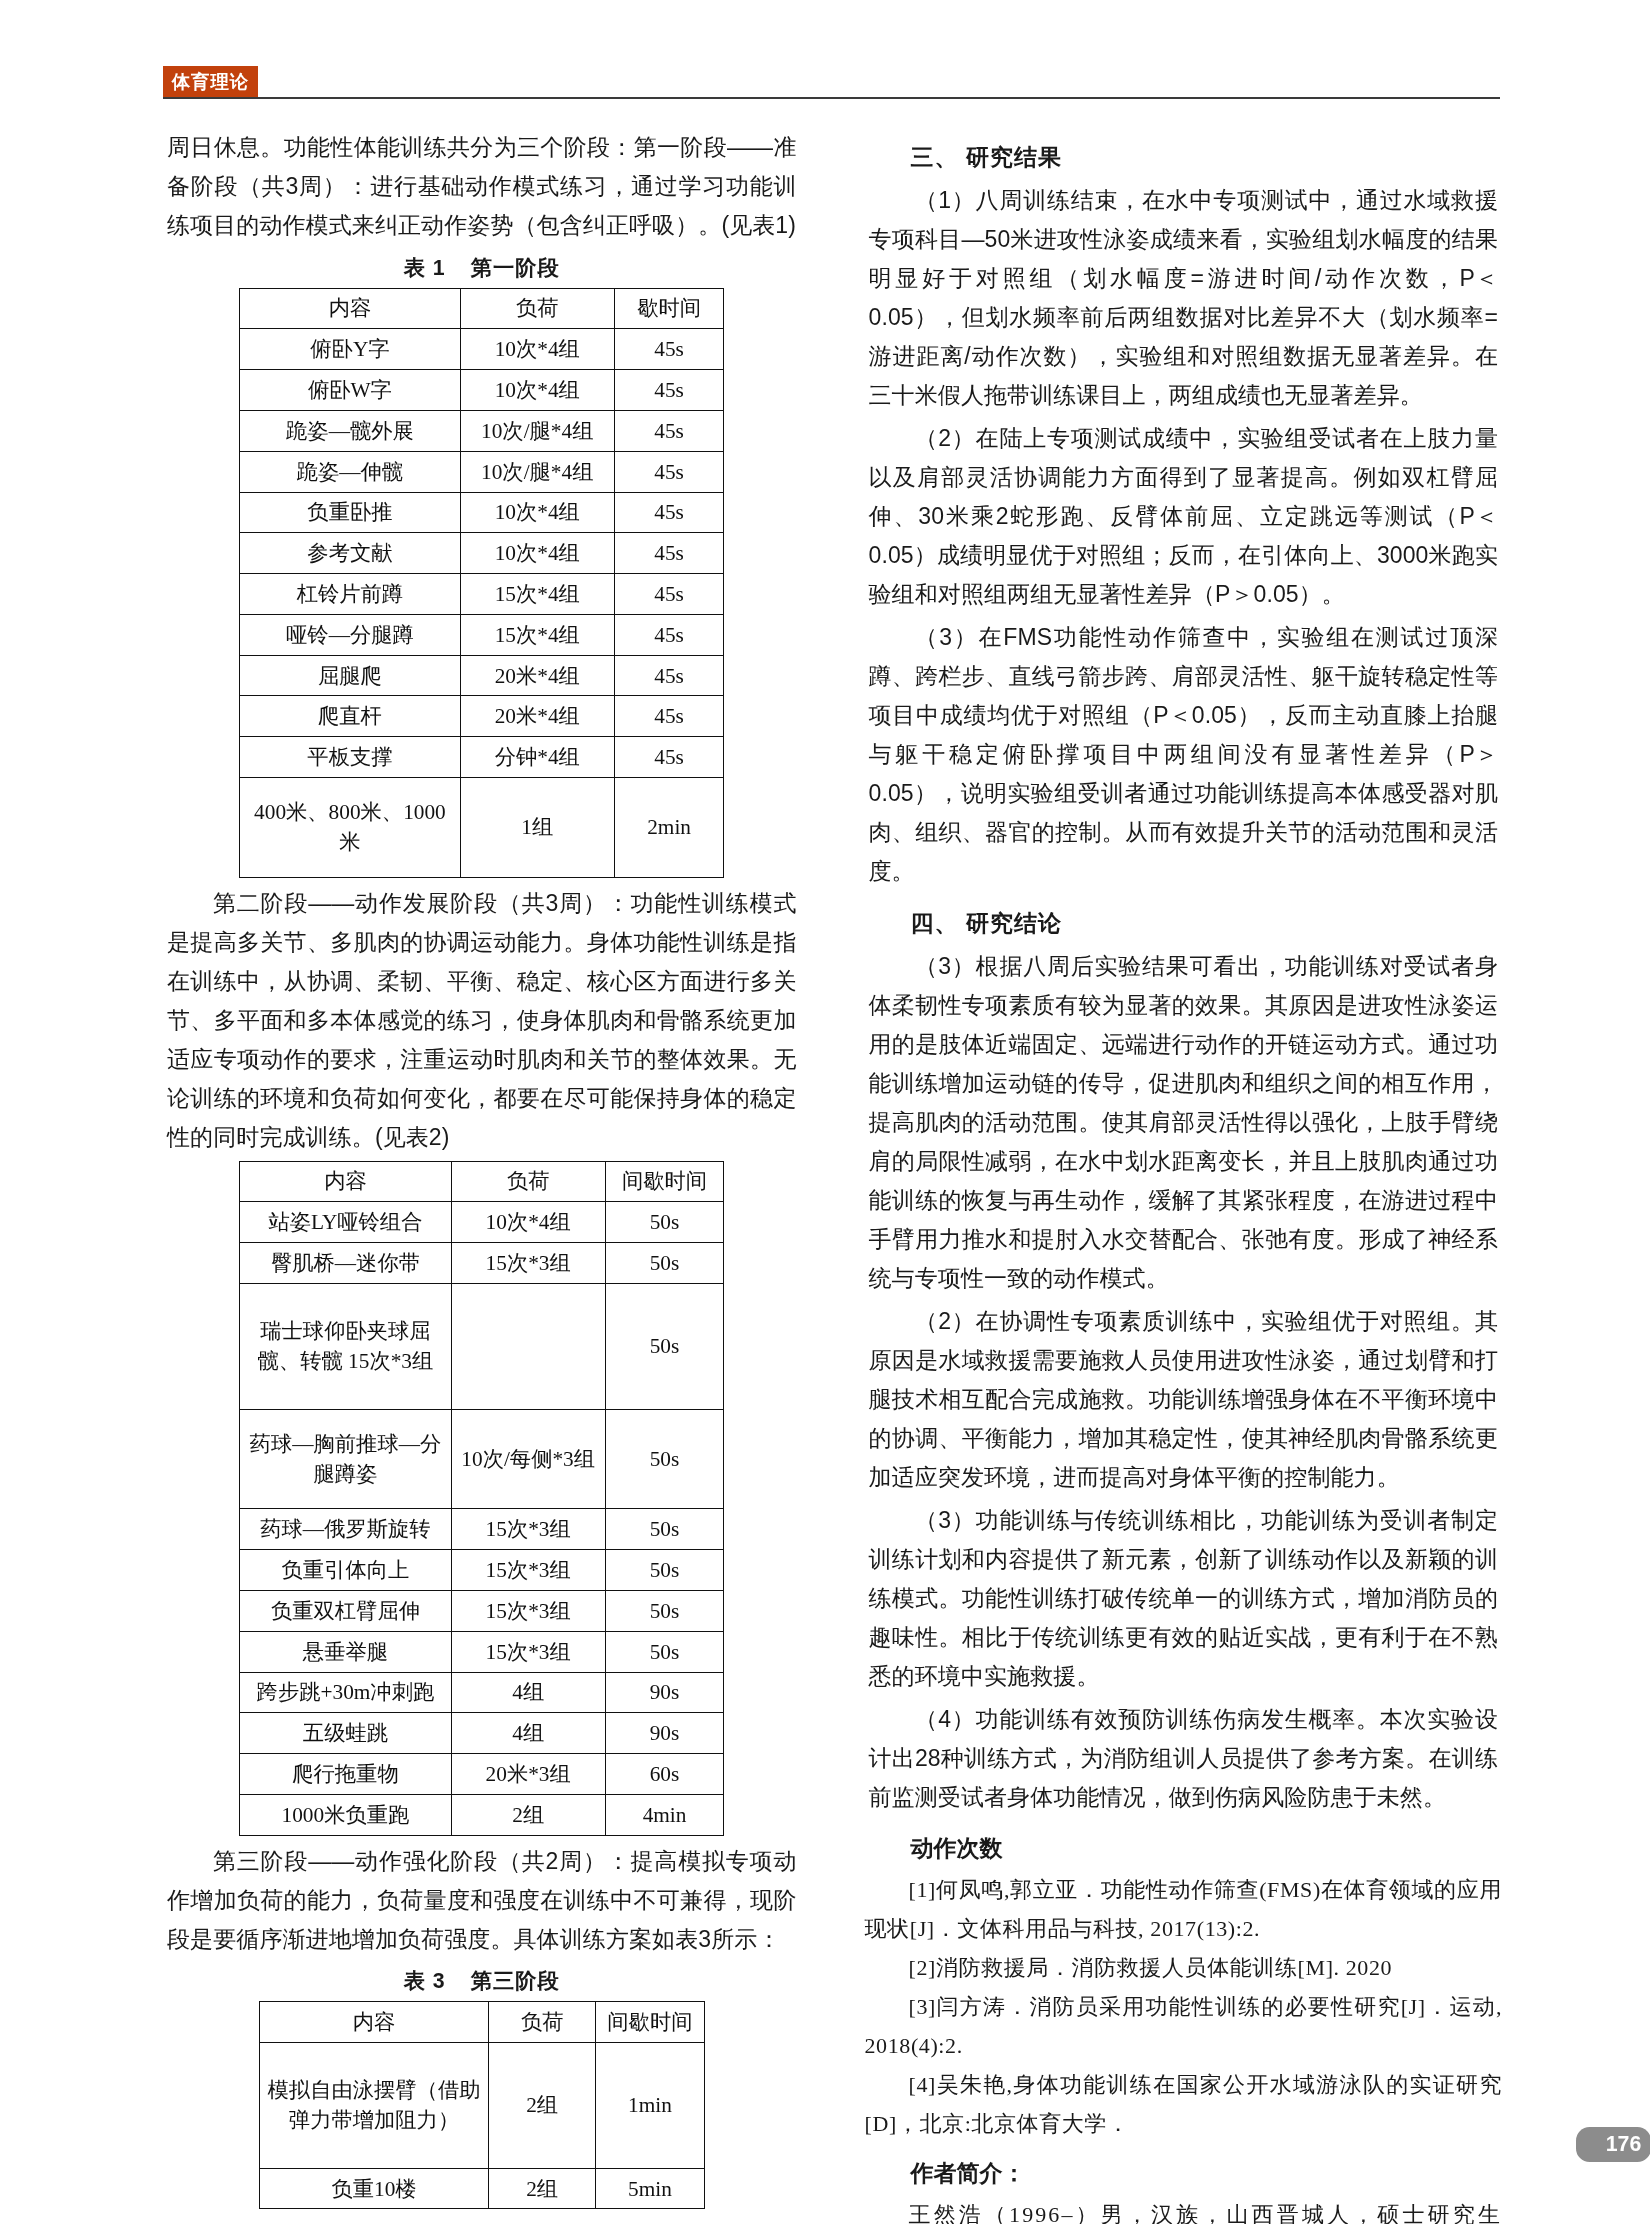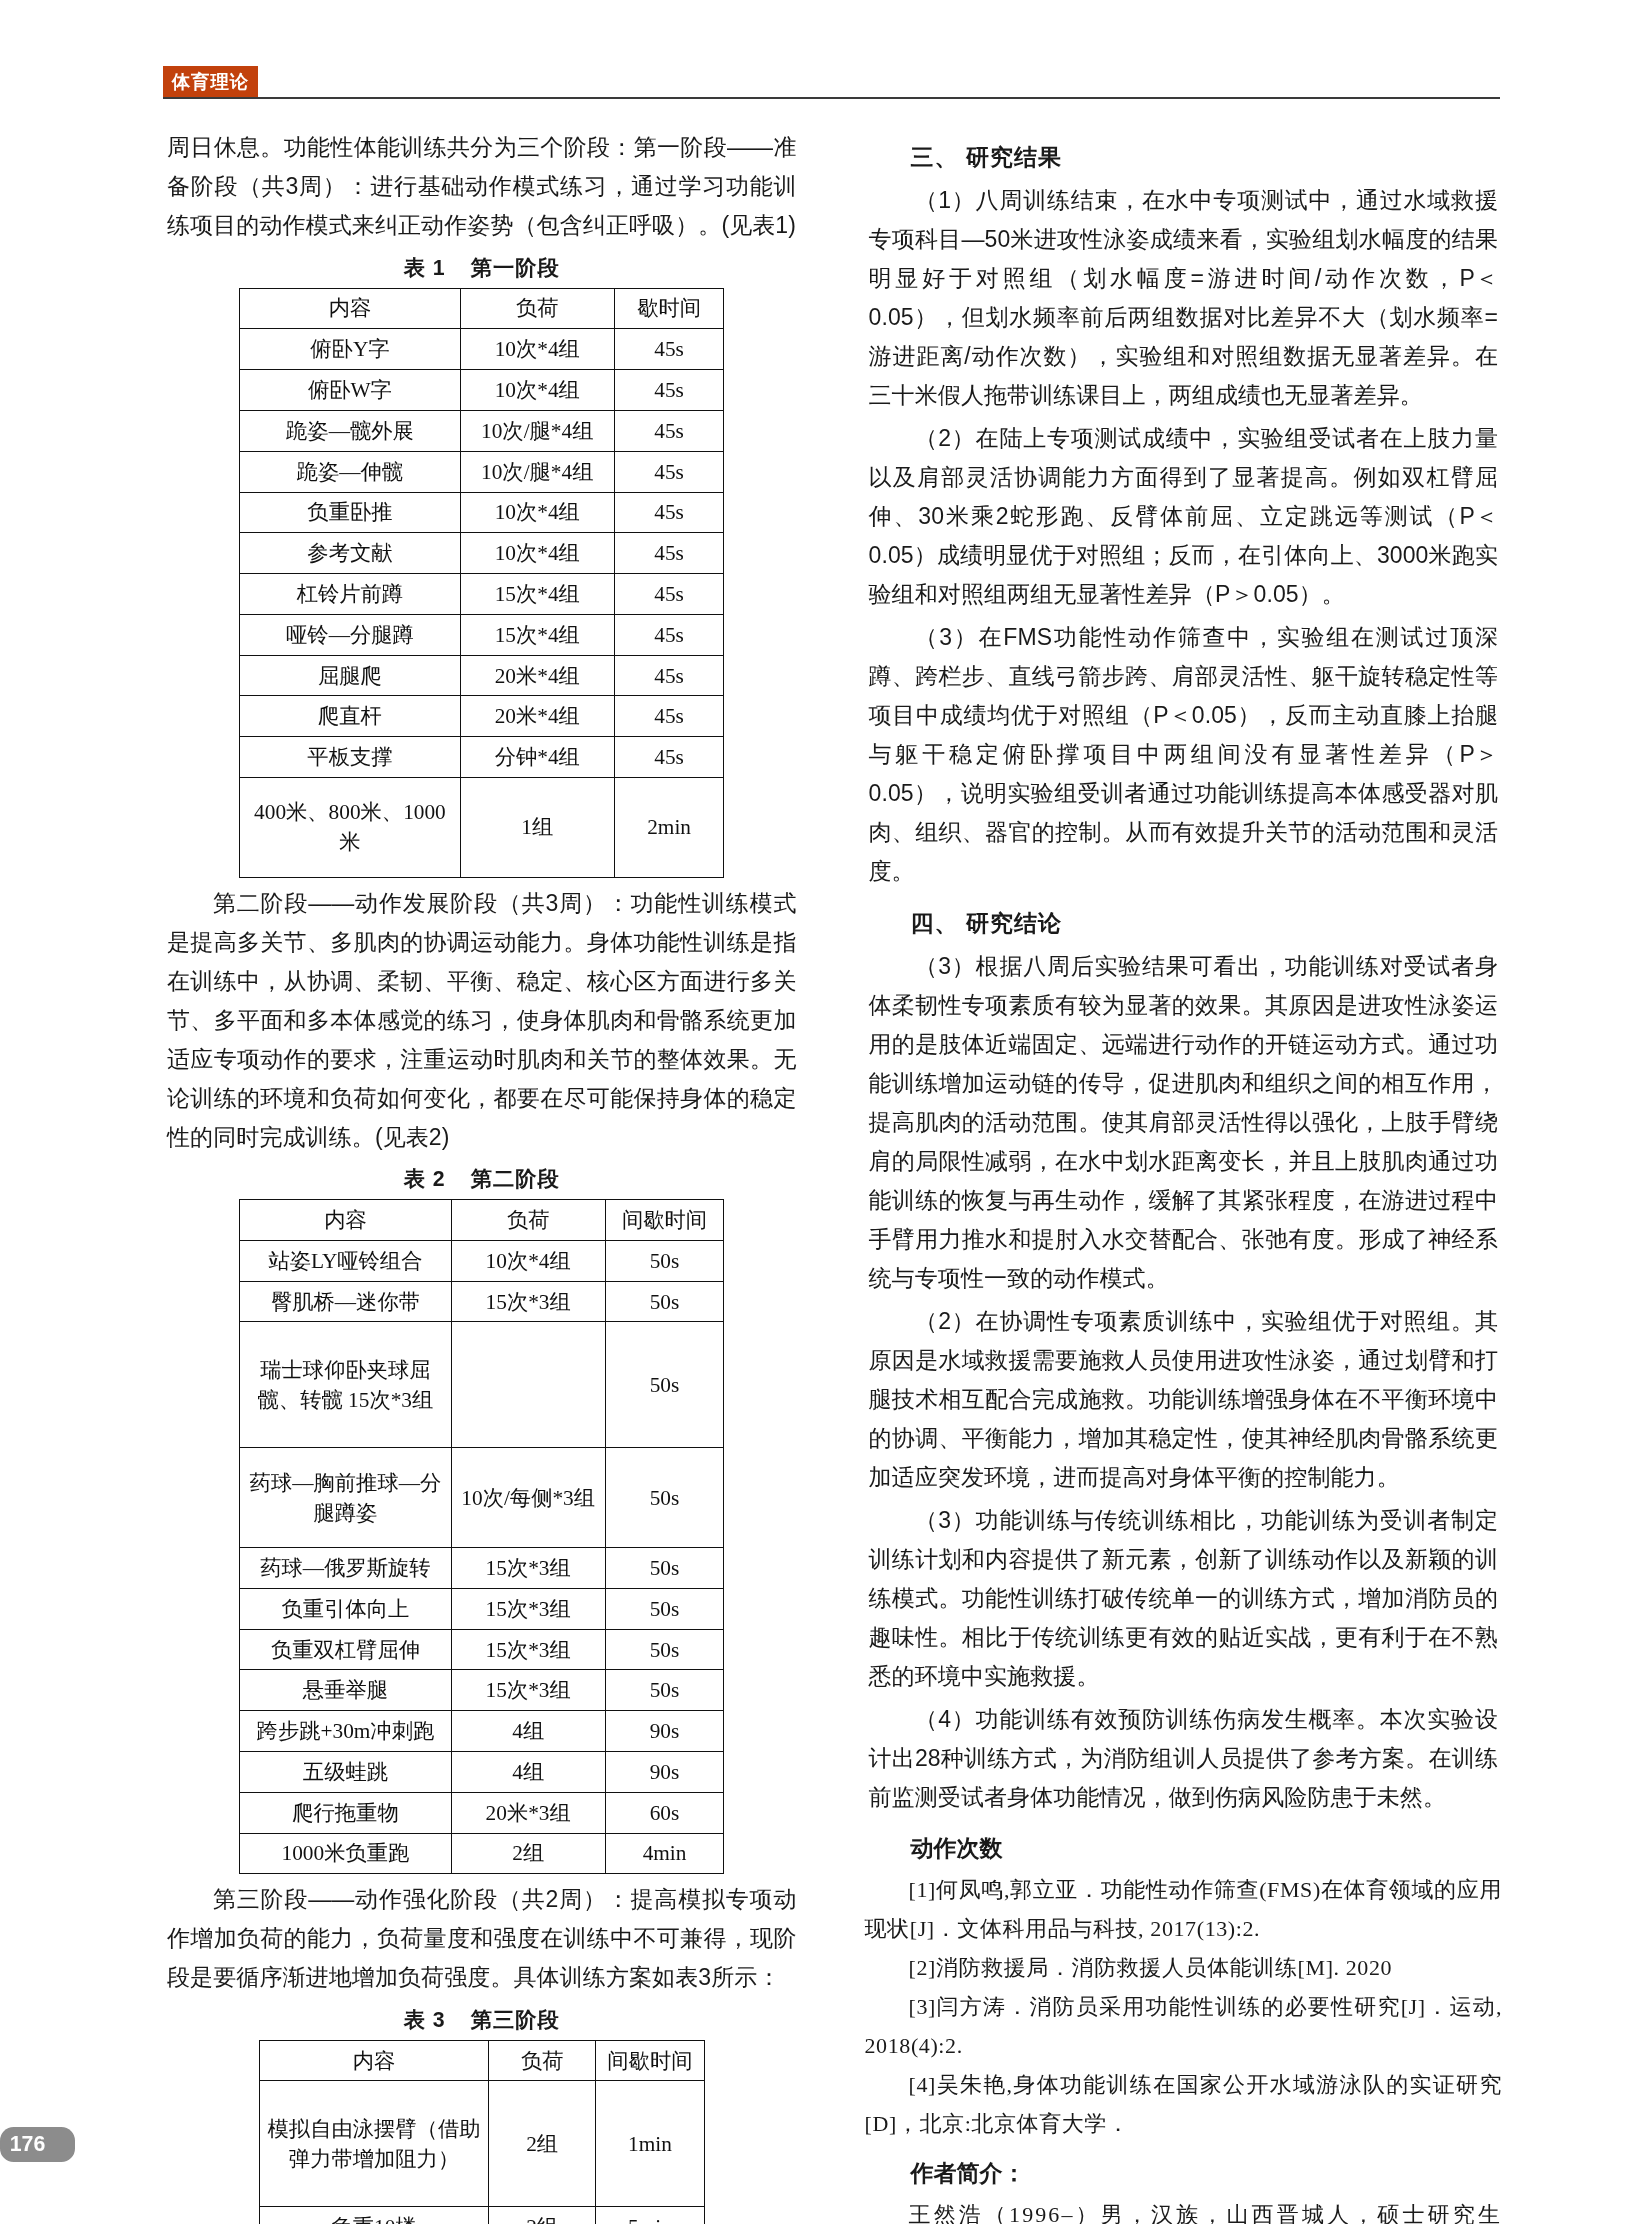--- a/index.html
+++ b/index.html
@@ -153,21 +153,21 @@
 
   .tall-cell { height: 115px; }
   .tall-cell2 { height: 89px; }
 
   
   .folio {
     position: absolute;
     left: 0;
     right: 0;
     bottom: 62px;
-    text-align: left;
+    text-align: right;
   }
   .folio-badge {
     display: inline-block;
     min-width: 56px;
     background: #8c8c8c;
     color: #ffffff;
     font-family: "Liberation Sans", "DejaVu Sans", sans-serif;
     font-size: 21.3px;
     font-weight: bold;
     line-height: 29px;
@@ -260,23 +260,20 @@
           <tr>
             <td class="c1 tall-cell2">400米、800米、1000米</td>
             <td class="c2">1组</td>
             <td class="c3">2min</td>
           </tr>
         </tbody>
       </table>
 
       <p class="body indent">第二阶段——动作发展阶段（共3周）：功能性训练模式是提高多关节、多肌肉的协调运动能力。身体功能性训练是指在训练中，从协调、柔韧、平衡、稳定、核心区方面进行多关节、多平面和多本体感觉的练习，使身体肌肉和骨骼系统更加适应专项动作的要求，注重运动时肌肉和关节的整体效果。无论训练的环境和负荷如何变化，都要在尽可能保持身体的稳定性的同时完成训练。(见表2)</p>
 
-      <div class="table-caption">
-        <span>表 2</span><span class="cap-gap"></span><span>第二阶段</span>
-      </div>
 
       <table class="data t2">
         <tbody>
           <tr>
             <td class="c1">内容</td>
             <td class="c2">负荷</td>
             <td class="c3">间歇时间</td>
           </tr>
           <tr>
             <td class="c1">站姿LY哑铃组合</td>

